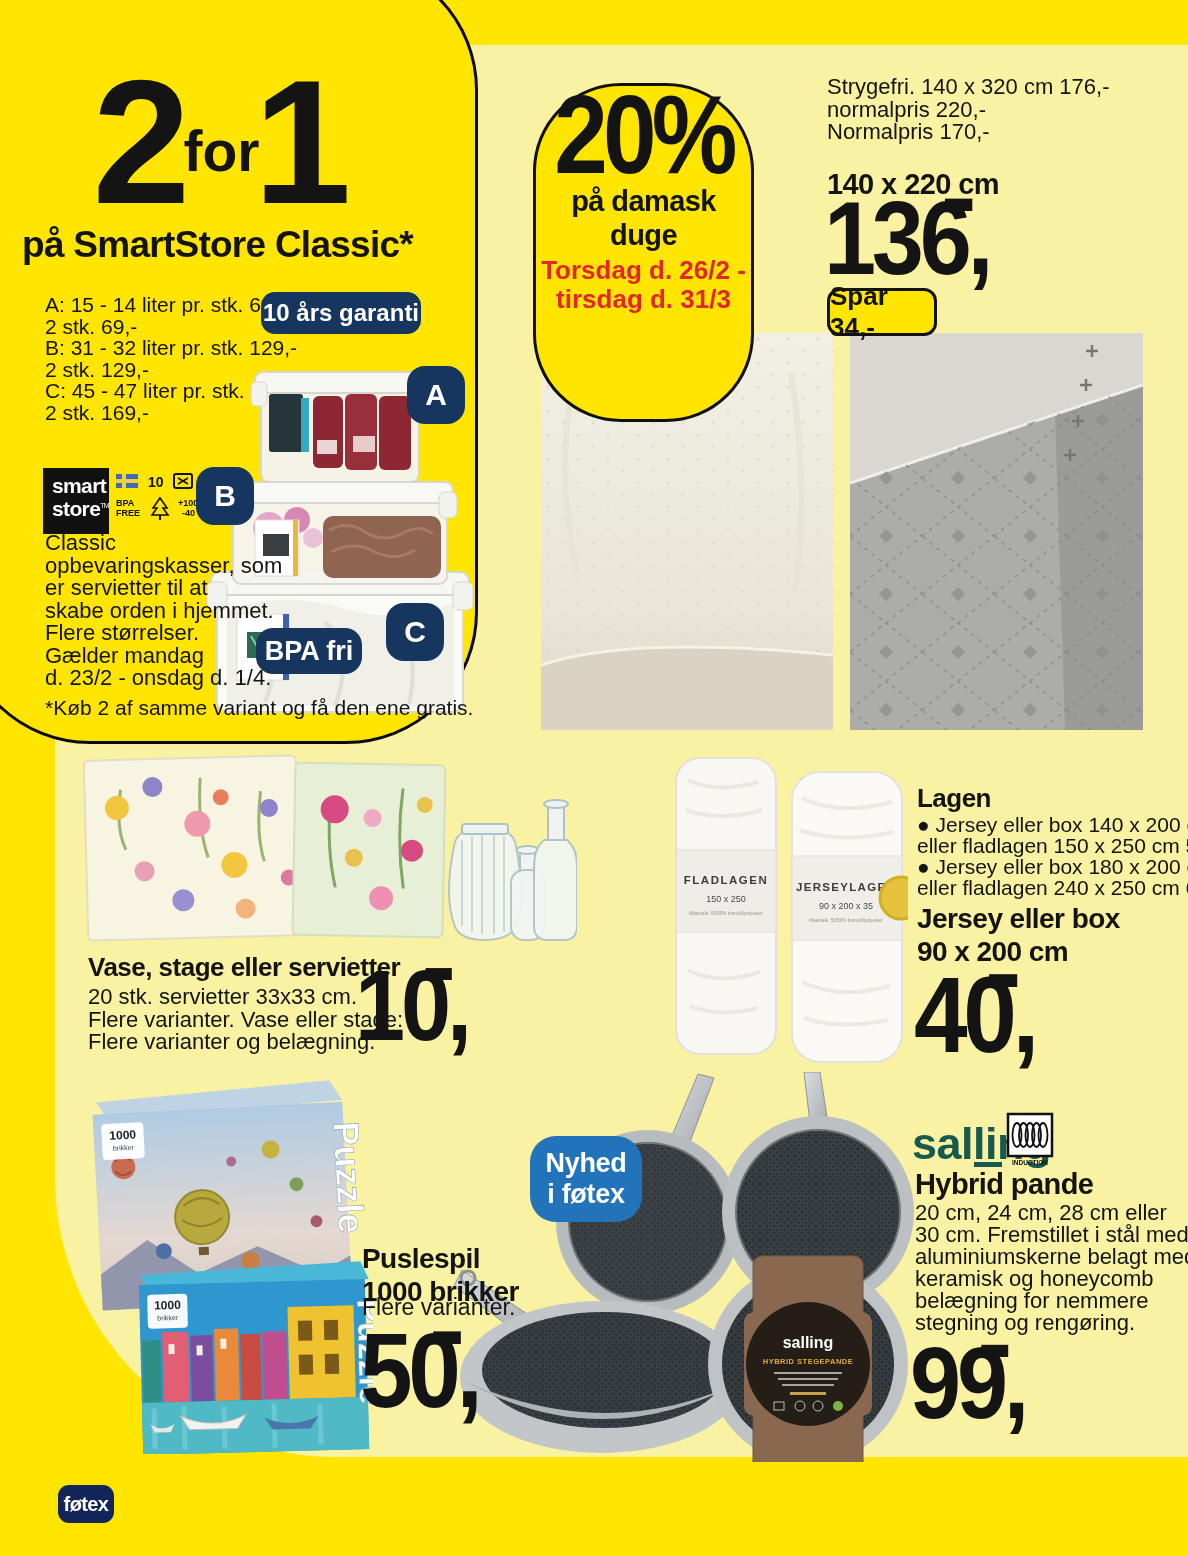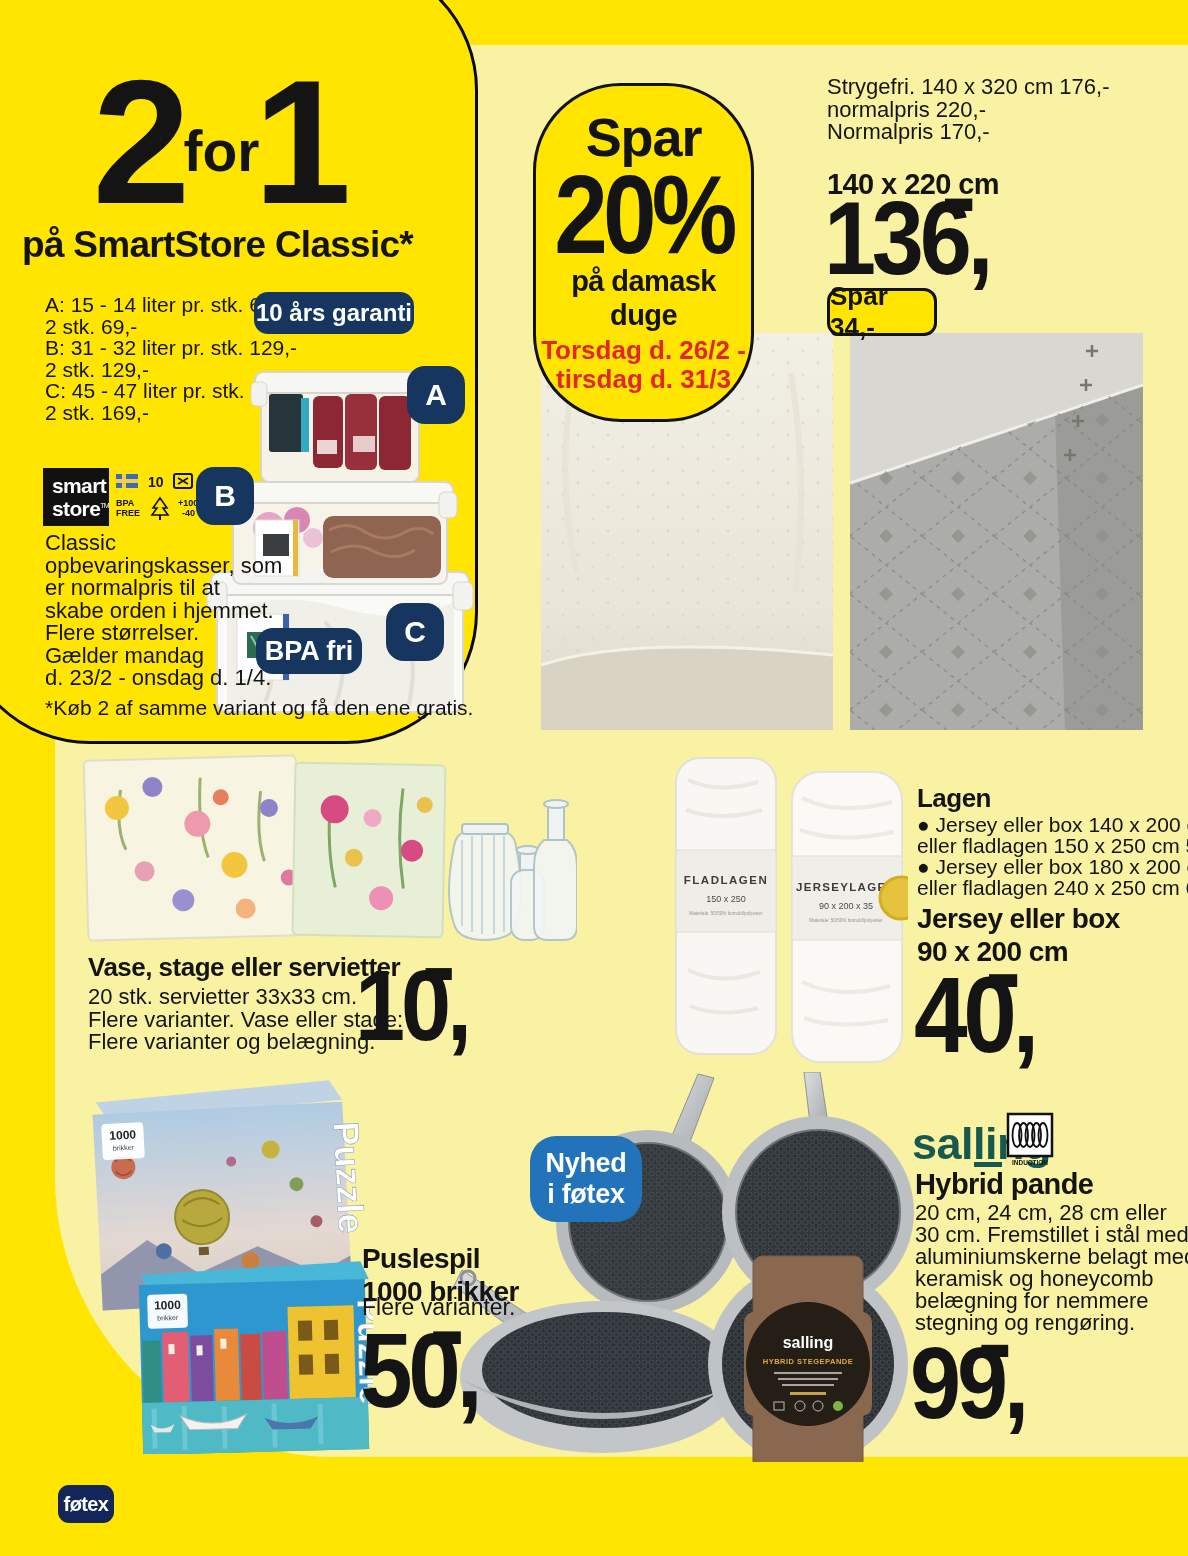--- a/index.html
+++ b/index.html
@@ -29,26 +29,26 @@
   
   .headline{left:25px;top:62px;width:385px;display:flex;align-items:center;justify-content:center;z-index:4;}
   .big-digit{font-size:176px;font-weight:800;line-height:160px;letter-spacing:-0.05em;}
   .big-for{font-size:57px;font-weight:800;margin:14px -6px 0 2px;position:relative;top:2px;}
   .subheadline{left:10px;top:224px;width:415px;text-align:center;font-size:37px;font-weight:800;
                letter-spacing:-0.02em;z-index:4;}
 
   
   .navy-badge{background:#16365F;color:#FFF;font-weight:800;display:flex;align-items:center;
               justify-content:center;z-index:5;}
-  .garanti{left:254px;top:292px;width:160px;height:42px;border-radius:14px;font-size:24px;}
+  .garanti{left:261px;top:292px;width:160px;height:42px;border-radius:14px;font-size:24px;}
   .abc{width:58px;height:58px;border-radius:18px;font-size:30px;}
   .bpa{left:256px;top:628px;width:106px;height:46px;border-radius:17px;font-size:27px;}
 
   
-  .ss-logo{left:43px;top:468px;width:66px;height:58px;background:#111;color:#FFF;z-index:5;
+  .ss-logo{left:43px;top:468px;width:66px;height:66px;background:#111;color:#FFF;z-index:5;
            font-weight:800;font-size:21px;line-height:20px;padding:8px 0 0 9px;box-sizing:border-box;
            letter-spacing:-0.03em;}
   .ss-tm{font-size:7px;vertical-align:super;font-weight:400;}
 
   .footnote{left:45px;top:696px;font-size:21px;z-index:4;}
 
   
   .price{position:absolute;font-weight:800;line-height:0.78;letter-spacing:-0.045em;white-space:nowrap;
          transform:scaleX(0.9);transform-origin:0 0;z-index:5;}
   .p-dash{display:inline-block;margin-left:-0.50em;transform:translateY(-0.40em) scaleX(1.15);}
@@ -169,21 +169,21 @@
       <path d="M44 28 l7 10 h-4 l5 7 h-16 l5 -7 h-4 z" fill="none" stroke="#111" stroke-width="1.6"></path>
       <line x1="44" y1="45" x2="44" y2="50" stroke="#111" stroke-width="2"></line>
     </g>
     <text x="62" y="36" font-size="9" font-weight="bold" fill="#111">+100</text>
     <text x="66" y="46" font-size="9" font-weight="bold" fill="#111">-40</text>
   </svg>
 
   <div class="t b21 z4" style="left:45px;top:532px;font-size:22px;line-height:22.5px;">
     <div>Classic</div>
     <div>opbevaringskasser, som</div>
-    <div>er normalpris til at</div>
+    <div>er servietter til at</div>
     <div>skabe orden i hjemmet.</div>
     <div>Flere størrelser.</div>
     <div>Gælder mandag</div>
     <div>d. 23/2 - onsdag d. 1/4.</div>
   </div>
 
   <div class="t footnote">*Køb 2 af samme variant og få den ene gratis.</div>
 
   <svg class="abs z2" style="left:541px;top:333px;" width="292" height="397" viewBox="0 0 292 397">
     <defs>
@@ -216,21 +216,20 @@
     <path d="M205 82 L293 52 L293 397 L215 397 Z" fill="#9B9B97"></path>
     <path d="M0 150 L293 52" stroke="#EFEEE8" stroke-width="3"></path>
     <path d="M0 150 L293 52 L293 397 L0 397 Z" fill="url(#dmq)" opacity="0.75"></path>
     <g stroke="#77776F" stroke-width="2.5">
       <path d="M236 18 l12 0 M230 52 l12 0 M222 88 l12 0 M214 122 l12 0"></path>
       <path d="M242 12 l0 12 M236 46 l0 12 M228 82 l0 12 M220 116 l0 12"></path>
     </g>
   </svg>
 
   <div class="abs burst">
-    <div class="burst-spar">Spar</div>
     <div class="burst-pct">20%</div>
     <div class="burst-sub">på damask duge</div>
     <div class="burst-dates">
       <div>Torsdag d. 26/2 -</div>
       <div>tirsdag d. 31/3</div>
     </div>
   </div>
 
   <div class="t b21 z5" style="left:827px;top:76px;font-size:22px;line-height:22.5px;">
     <div>Strygefri. 140 x 320 cm 176,-</div>

